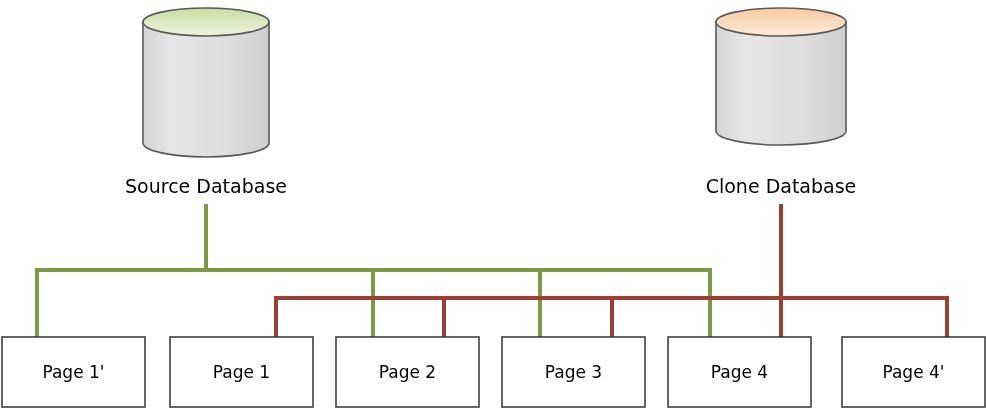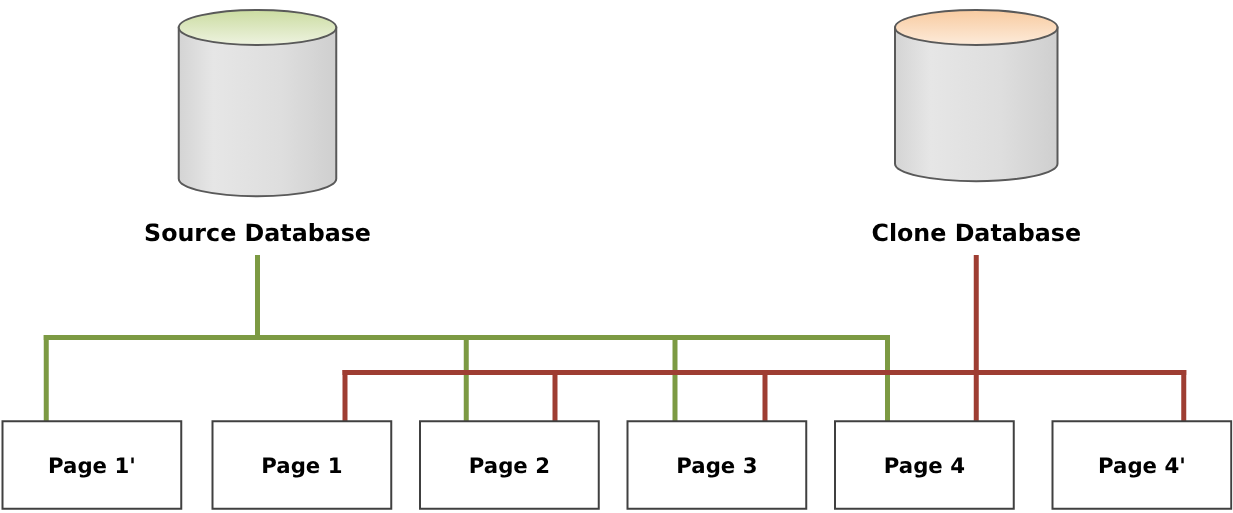--- a/index.html
+++ b/index.html
@@ -10,21 +10,20 @@
   body {
     width: 986px;
     height: 410px;
     font-family: "DejaVu Sans", "Liberation Sans", sans-serif;
     overflow: hidden;
   }
   #diagram-root {
     position: relative;
     width: 986px;
     height: 308px;
-    font-weight: bold;
   }
   svg#diagram-svg {
     position: absolute;
     top: 0;
     left: 0;
     width: 986px;
     height: 410px;
     display: block;
   }
   .db-label {

